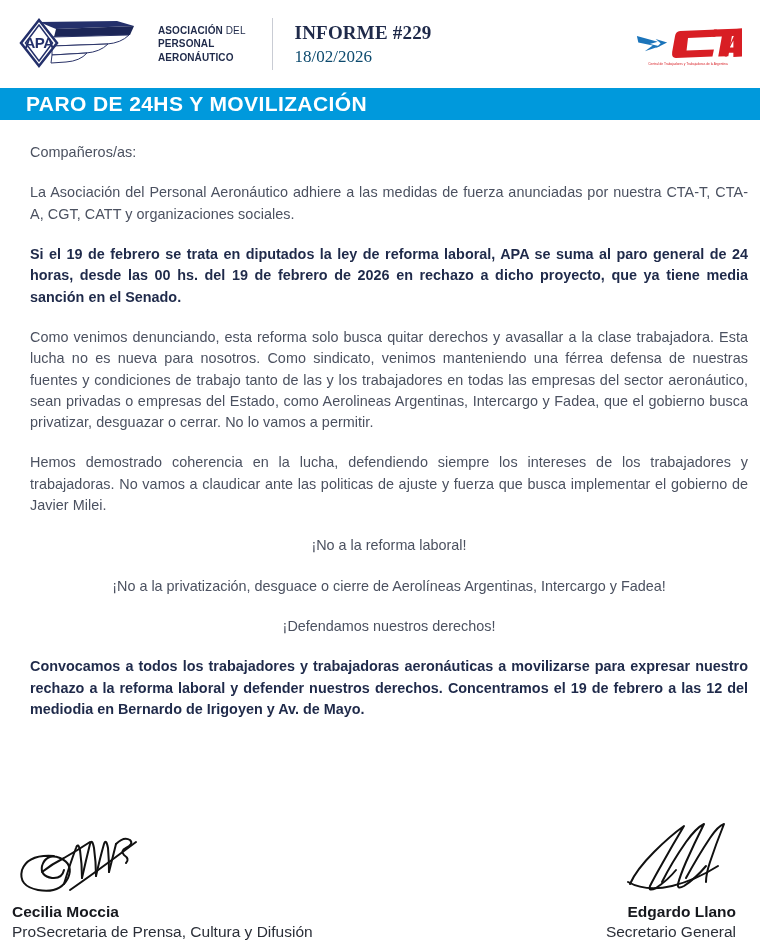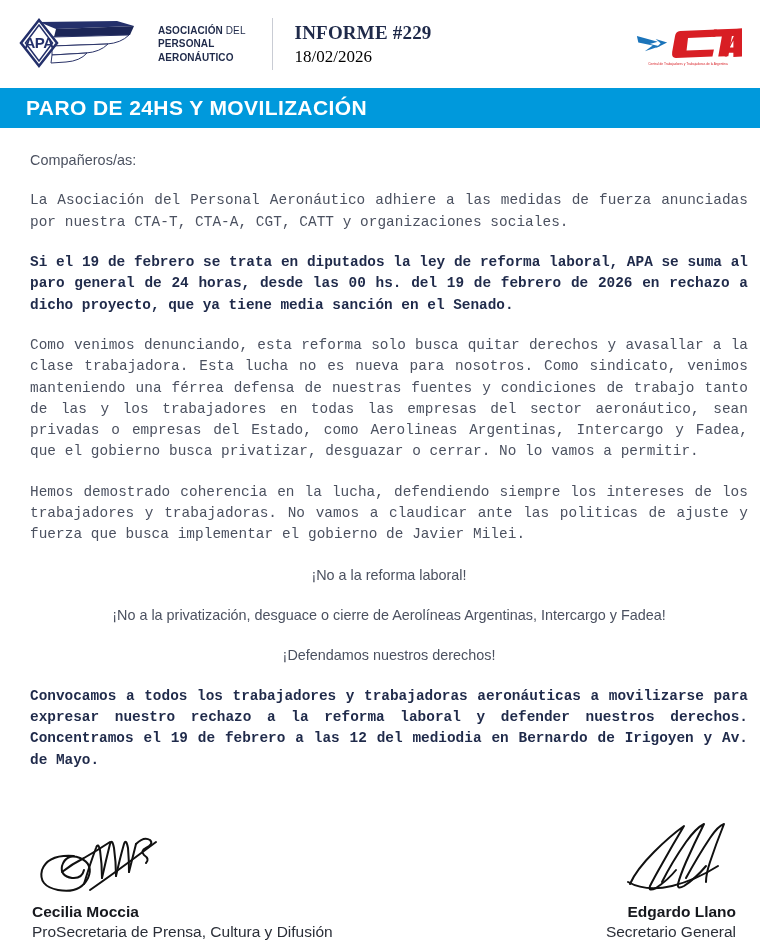--- a/index.html
+++ b/index.html
@@ -61,37 +61,37 @@
     font-size: 19px;
     font-weight: 700;
     color: #1f2a4a;
     letter-spacing: 0.2px;
     line-height: 1.22;
     white-space: nowrap;
   }
   .report-date {
     font-size: 17px;
     font-weight: 400;
-    color: #000000;
+    color: #0c4a6e;
     line-height: 1.25;
     margin-top: 2px;
     white-space: nowrap;
   }
   .spacer { flex: 1 1 auto; }
   .cta-logo {
     width: 108px;
     height: 48px;
     flex: 0 0 auto;
     display: block;
   }
 
   
   .banner {
     background: #0099DC;
-    height: 40px;
+    height: 32px;
     display: flex;
     align-items: center;
     padding-left: 26px;
     box-sizing: border-box;
   }
   .banner-title {
     color: #ffffff;
     font-size: 21px;
     font-weight: 700;
     letter-spacing: 0.4px;
@@ -105,21 +105,21 @@
     box-sizing: border-box;
   }
   p.para {
     margin: 0 0 19px 0;
     font-size: 14.4px;
     line-height: 1.48;
     text-align: justify;
     color: #4b5160;
     letter-spacing: 0.05px;
   }
-  p.para.last-line-left { text-align-last: left; font-family: Liberation Mono, monospace; }
+  p.para.last-line-left { text-align-last: left; }
   p.para.plain { text-align: left; }
   p.para.bold {
     font-weight: 700;
     color: #1f2a4a;
     letter-spacing: 0;
   }
   p.slogan {
     margin: 0 0 19px 0;
     font-size: 14.4px;
     line-height: 1.48;
@@ -129,21 +129,21 @@
 
   
   .signatures {
     position: absolute;
     left: 0;
     right: 0;
     bottom: 8px;
     display: flex;
     justify-content: space-between;
     align-items: flex-end;
-    padding: 0 24px 0 32px;
+    padding: 0 24px 0 12px;
     box-sizing: border-box;
   }
   .sig-col { display: flex; flex-direction: column; }
   .sig-col.left { align-items: flex-start; text-align: left; }
   .sig-col.right { align-items: flex-end; text-align: right; }
   .sig-mark { display: block; margin-bottom: 2px; }
   .sig-name {
     font-size: 15.5px;
     font-weight: 700;
     color: #16181d;

